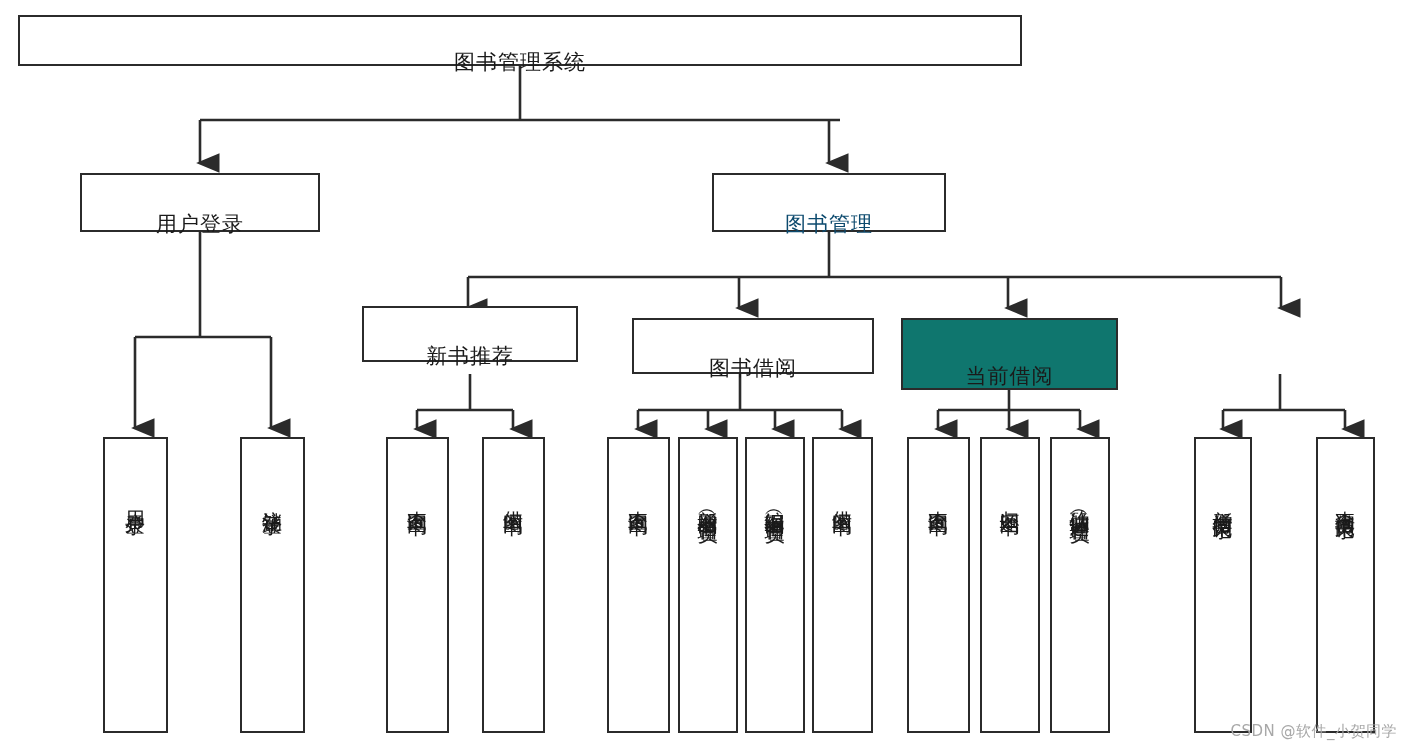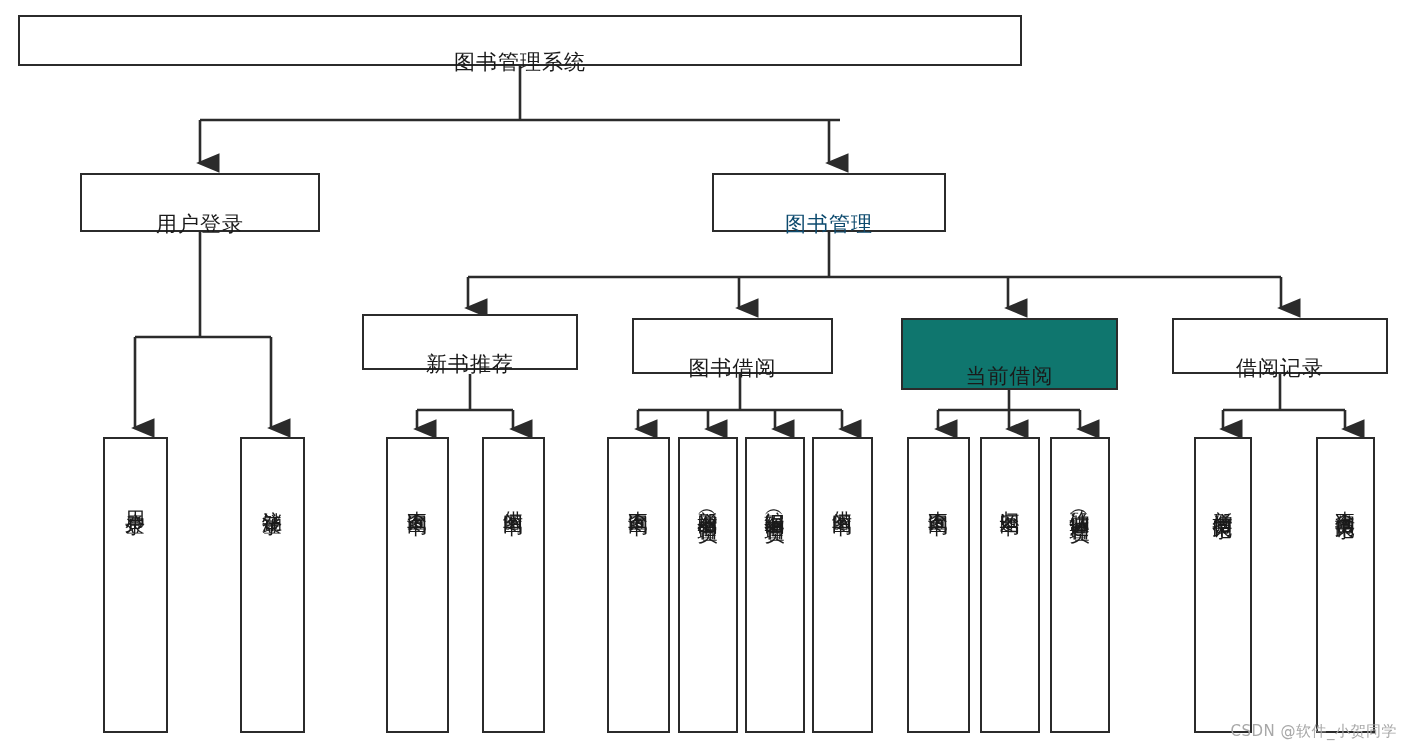--- a/index.html
+++ b/index.html
@@ -129,31 +129,28 @@
     <span class="label">图书管理系统</span>
   </div>
 
   <div class="node horiz" style="left: 80px; top: 173px; width: 240px; height: 59px; border-color: rgb(43, 43, 43); background: rgb(255, 255, 255); color: rgb(26, 26, 26);">
     <span class="label">用户登录</span>
   </div>
   <div class="node horiz" style="left: 712px; top: 173px; width: 234px; height: 59px; border-color: rgb(43, 43, 43); background: rgb(255, 255, 255); color: #0c4a6e;">
     <span class="label">图书管理</span>
   </div>
 
-  <div class="node horiz" style="left: 362px; top: 314px; width: 216px; height: 56px; border-color: rgb(43, 43, 43); background: rgb(255, 255, 255); color: rgb(26, 26, 26);">
+  <div class="node horiz" style="left: 362px; top: 306px; width: 216px; height: 56px; border-color: rgb(43, 43, 43); background: rgb(255, 255, 255); color: rgb(26, 26, 26);">
     <span class="label">新书推荐</span>
   </div>
-  <div class="node horiz" style="left: 632px; top: 318px; width: 201px; height: 56px; border-color: rgb(43, 43, 43); background: rgb(255, 255, 255); color: rgb(26, 26, 26);">
+  <div class="node horiz" style="left: 632px; top: 318px; width: 242px; height: 56px; border-color: rgb(43, 43, 43); background: rgb(255, 255, 255); color: rgb(26, 26, 26);">
     <span class="label">图书借阅</span>
   </div>
   <div class="node horiz" style="left: 901px; top: 318px; width: 217px; height: 72px; border-color: rgb(43, 43, 43); background: #0f766e; color: rgb(26, 26, 26);">
     <span class="label">当前借阅</span>
-  </div>
-  <div class="node horiz" style="left: 1172px; top: 318px; width: 216px; height: 56px; border-color: rgb(43, 43, 43); background: rgb(255, 255, 255); color: rgb(26, 26, 26);">
-    <span class="label">借阅记录</span>
   </div>
 
   <div class="node vert" style="left: 103px; top: 437px; width: 65px; height: 296px; border-color: rgb(43, 43, 43); background: rgb(255, 255, 255); color: rgb(26, 26, 26);">
     <span class="label">用户登录</span>
   </div>
   <div class="node vert" style="left: 240px; top: 437px; width: 65px; height: 296px; border-color: rgb(43, 43, 43); background: rgb(255, 255, 255); color: rgb(26, 26, 26);">
     <span class="label">注销登录</span>
   </div>
   <div class="node vert" style="left: 386px; top: 437px; width: 63px; height: 296px; border-color: rgb(43, 43, 43); background: rgb(255, 255, 255); color: rgb(26, 26, 26);">
     <span class="label">查询图书</span>

